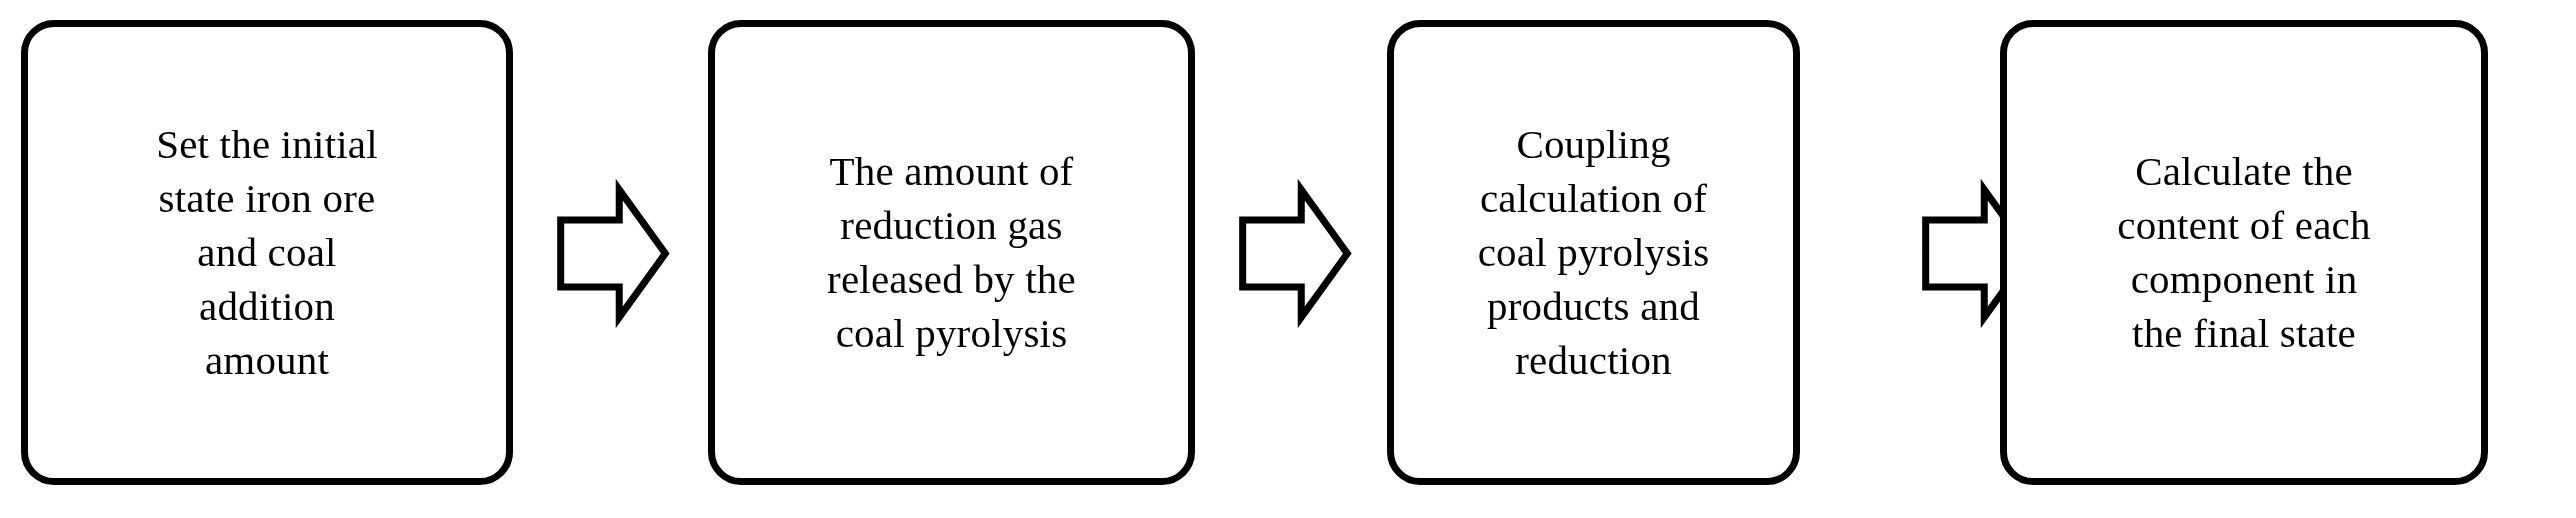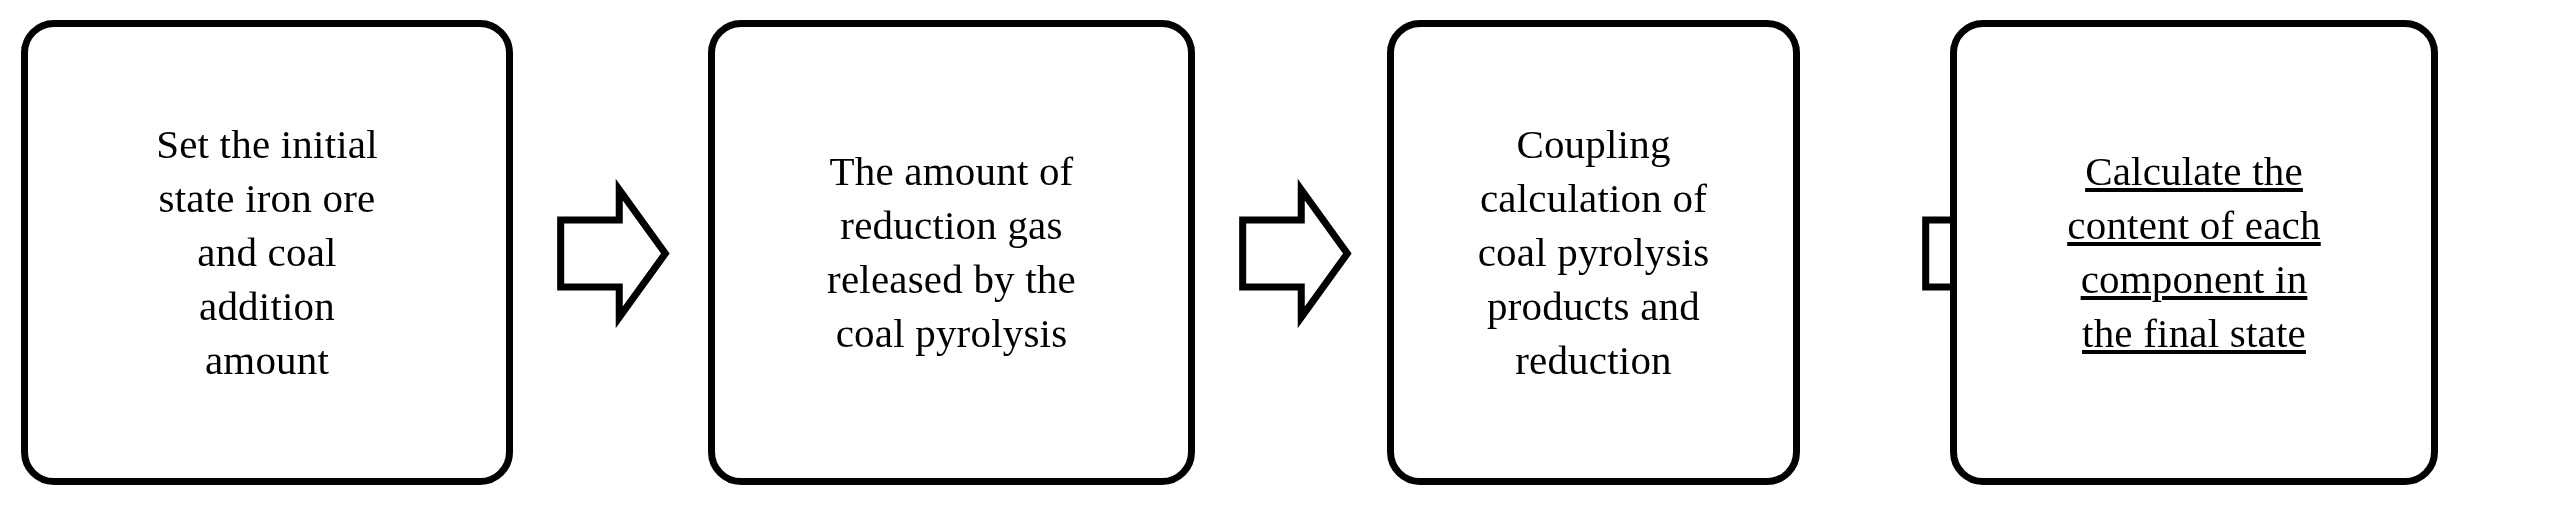--- a/index.html
+++ b/index.html
@@ -46,21 +46,21 @@
     white-space: pre-line;
     text-align: center;
     padding: 0 14px;
     box-sizing: border-box;
   }
 
   
   #box-1 { left: 21px;   top: 19.5px; width: 492px; height: 465px; justify-content: flex-end; }
   #box-2 { left: 708px;  top: 19.5px; width: 487px; height: 465px; justify-content: flex-end; }
   #box-3 { left: 1387px; top: 19.5px; width: 413px; height: 465px; }
-  #box-4 { left: 1950px; top: 19.5px; width: 488px; height: 465px; text-decoration: underline; }
+  #box-4 { left: 2000px; top: 19.5px; width: 488px; height: 465px; }
 
   
   .flow-arrow {
     position: absolute;
     width: 114px;
     height: 137px;
     top: 185px;
   }
   .flow-arrow svg {
     display: block;

